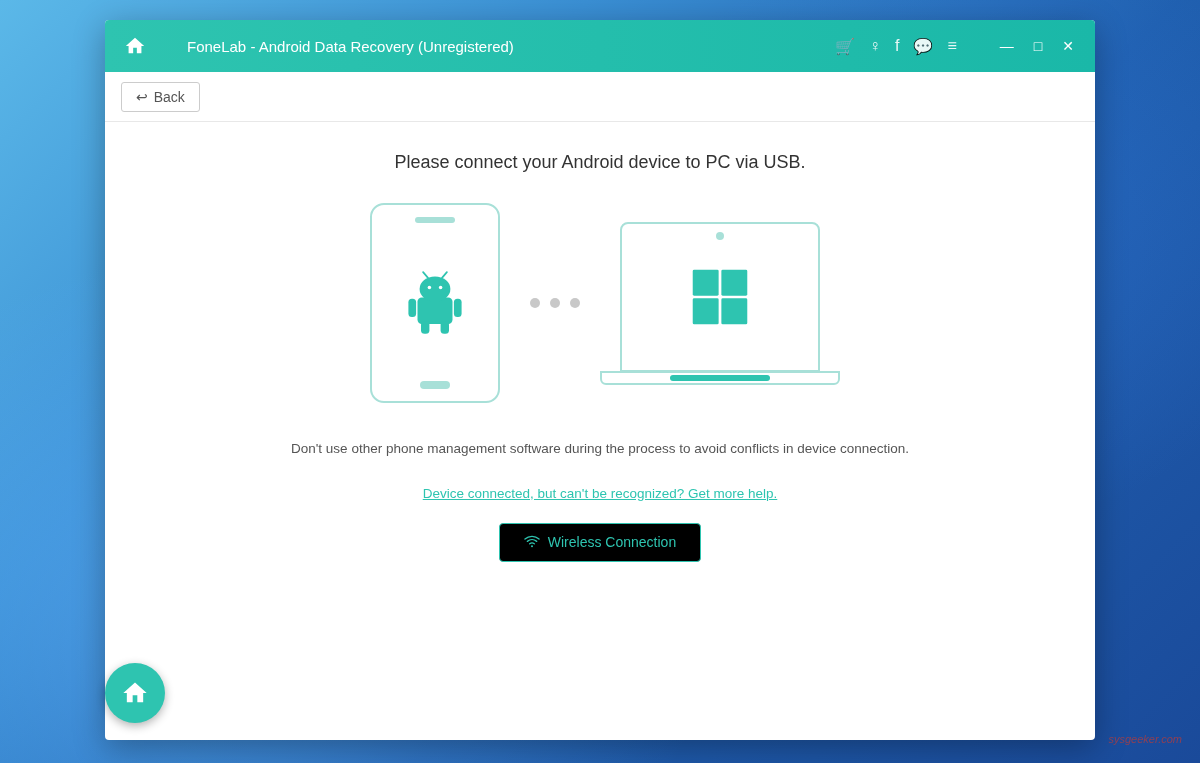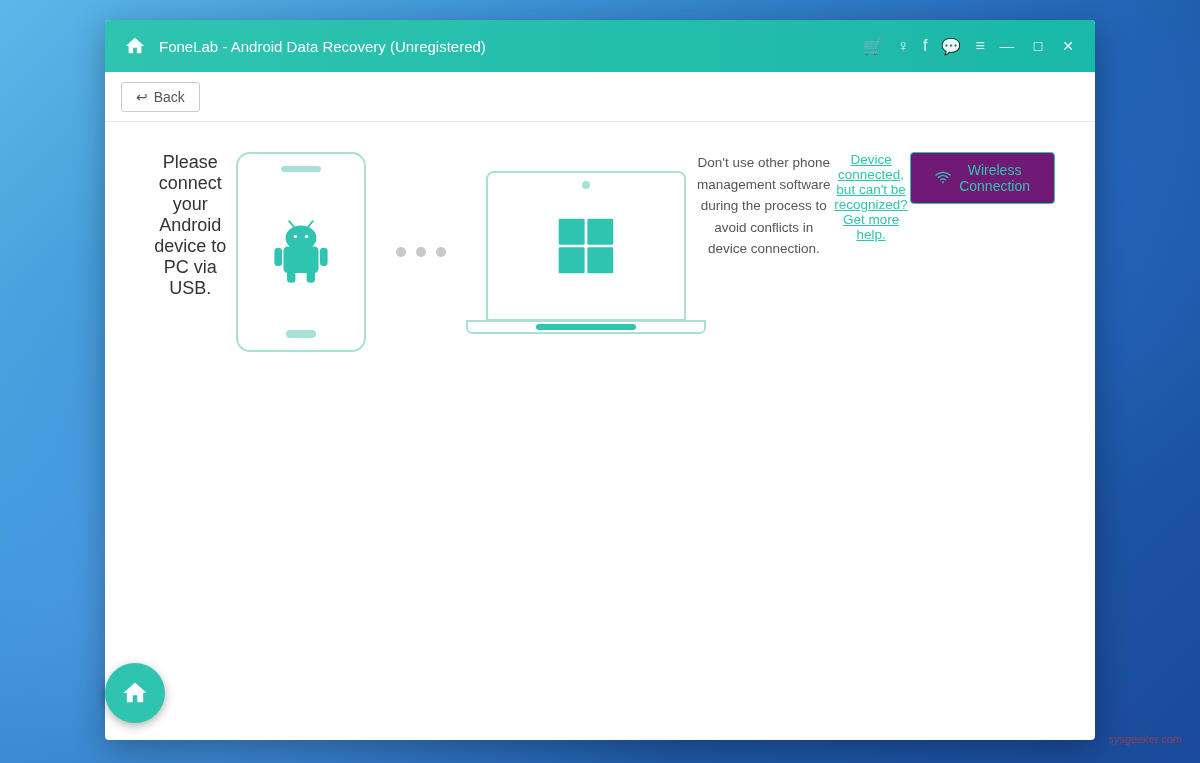--- a/index.html
+++ b/index.html
@@ -35,20 +35,21 @@
     }
 
     
     .title-bar {
       background: linear-gradient(90deg, #2ec4b0 0%, #1ab8a8 100%);
       height: 52px;
       display: flex;
       align-items: center;
       padding: 0 16px;
       flex-shrink: 0;
+      gap: 28px;
     }
     .title-bar-home-icon {
       width: 28px;
       height: 28px;
       margin-right: 10px;
       display: flex;
       align-items: center;
       justify-content: center;
     }
     .title-bar-home-icon svg {
@@ -104,22 +105,22 @@
       cursor: pointer;
       font-size: 14px;
       color: #555;
       background: #fff;
     }
 
     
     .main-content {
       flex: 1;
       display: flex;
-      flex-direction: row;
-      align-items: flex-start;
+      flex-direction: column;
+      align-items: center;
       padding: 30px 40px 30px;
       overflow-y: auto;
     }
 
     .connect-instruction {
       font-size: 18px;
       color: #333;
       margin-bottom: 30px;
       text-align: center;
     }
@@ -249,21 +250,21 @@
     .wireless-btn {
       display: flex;
       align-items: center;
       gap: 8px;
       padding: 9px 24px;
       border: 1.5px solid #2ec4b0;
       border-radius: 4px;
       cursor: pointer;
       font-size: 14px;
       color: #2ec4b0;
-      background: #701a75;
+      background: #000000;
     }
 
     
     .home-float {
       position: absolute;
       bottom: 40px;
       left: 105px;
       width: 60px;
       height: 60px;
       border-radius: 50%;

